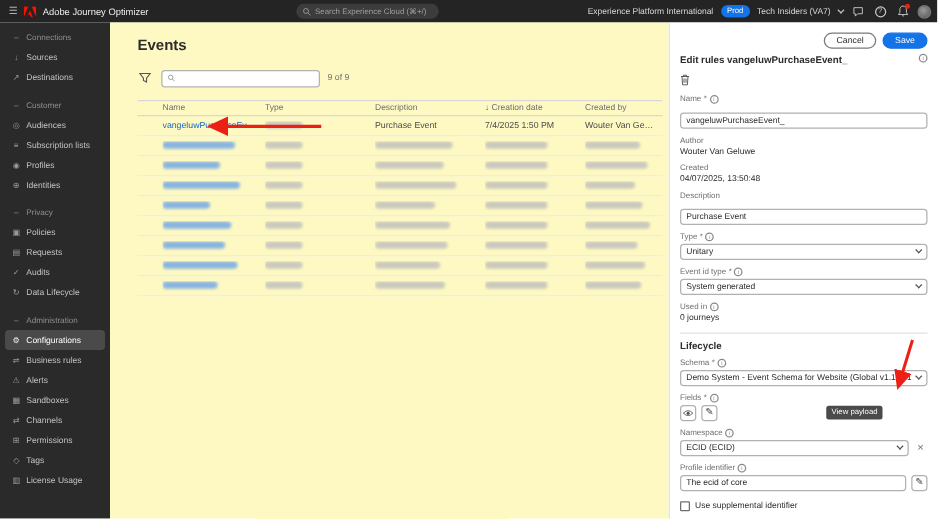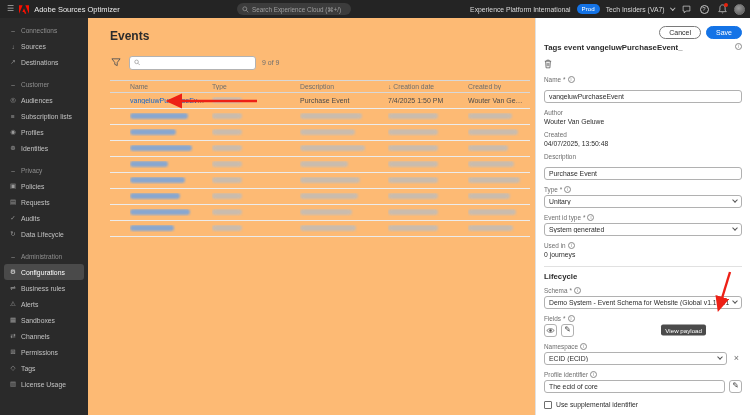--- a/index.html
+++ b/index.html
@@ -25,21 +25,21 @@
   
   .sidebar { position: absolute; top: 18px; left: 0; width: 88px; height: 397px; background: #2a2a2a; padding-top: 5px; overflow: hidden; }
   .sb-section { display: flex; align-items: center; gap: 4px; height: 15px; padding-left: 9px; color: #8f8f8f; font-size: 6.5px; margin-top: 7px; white-space: nowrap; }
   .sb-section.first { margin-top: 0; }
   .sb-item { display: flex; align-items: center; gap: 4px; height: 16px; margin: 0 4px; padding-left: 5px; color: #c2c2c2; font-size: 6.8px; border-radius: 3px; cursor: pointer; white-space: nowrap; }
   .sb-item.active { background: #4a4a4a; color: #fff; }
   .sb-ico { width: 8px; text-align: center; font-size: 6.5px; color: #9a9a9a; flex: none; }
   .sb-item.active .sb-ico { color: #e8e8e8; }
 
   
-  .main { position: absolute; left: 88px; top: 18px; width: 447px; height: 397px; background: #fdba74; }
+  .main { position: absolute; left: 88px; top: 18px; width: 447px; height: 397px; background: #fef9c3; }
   .main-title { position: absolute; left: 22px; top: 11px; font-size: 12px; font-weight: bold; color: #2c2c2c; }
   .filter-row { position: absolute; left: 20px; top: 37px; display: flex; align-items: center; gap: 6px; }
   .funnel-btn { width: 15px; height: 15px; display: flex; align-items: center; justify-content: center; cursor: pointer; border-radius: 3px; }
   .m-search { width: 127px; height: 14px; border: 1px solid #b3b3b3; border-radius: 3px; display: flex; align-items: center; padding: 0 4px; gap: 3px; color: #8a8a8a; background: #fff; }
   .m-search input { border: none; outline: none; width: 100%; font-size: 7px; font-family: "Liberation Sans", sans-serif; }
   .count { font-size: 7px; color: #6e6e6e; }
   .table { position: absolute; left: 22px; top: 62px; width: 420px; }
   .trow { display: grid; grid-template-columns: 20px 82px 88px 88px 80px 62px; align-items: center; height: 16px; border-bottom: 1px solid #ececec; }
   .trow.thead { height: 13px; border-top: 1px solid #d8d8d8; border-bottom: 1px solid #d8d8d8; }
   .tcell { padding-right: 6px; overflow: hidden; white-space: nowrap; text-overflow: ellipsis; font-size: 7px; color: #4b4b4b; }
@@ -84,21 +84,21 @@
 <body>
 
 <div class="screen">
 
   <div class="topbar">
     <div class="tb-left">
       <span class="menu-glyph">☰</span>
       <svg class="adobe-logo" viewBox="0 0 30 26" width="10" height="9">
           <path fill="#fa0f00" d="M19 0h11v26L19 0zM11 0H0v26L11 0zM15 9.6L22 26h-4.6l-2.1-5.3h-5.1L15 9.6z"></path>
         </svg>
-      <span class="tb-app">Adobe Sources Optimizer</span>
+      <span class="tb-app">Adobe Journey Optimizer</span>
     </div>
     <div class="tb-search">
       <svg width="7" height="7" viewBox="0 0 10 10">
           <circle cx="4" cy="4" r="2.8" fill="none" stroke="currentColor"></circle>
           <path d="M6.2 6.2 L9 9" stroke="currentColor"></path>
         </svg>
       <span>Search Experience Cloud (⌘+/)</span>
     </div>
     <div class="tb-right">
       <span>Experience Platform International</span>
@@ -314,21 +314,21 @@
         </div>
       </div>
   </div>
 
   <div class="panel">
     <div class="p-actions">
       <button class="btn">Cancel</button>
       <button class="btn primary">Save</button>
     </div>
     <div class="p-titlerow">
-      <div class="p-title">Tags event vangeluwPurchaseEvent_</div>
+      <div class="p-title">Edit rules vangeluwPurchaseEvent_</div>
       <span class="info">i</span>
     </div>
     <div class="trash-btn">
       <svg width="8" height="10" viewBox="0 0 10 12">
           <path d="M1 2.5 h8 M3.5 2.5 V1.2 h3 v1.3 M2 2.5 l.6 8.3 h4.8 l.6-8.3 M4 4.5 v4.3 M6 4.5 v4.3" fill="none" stroke="#4b4b4b" stroke-width="0.9"></path>
         </svg>
     </div>
 
     <div class="f-label">
       <span>Name</span>

